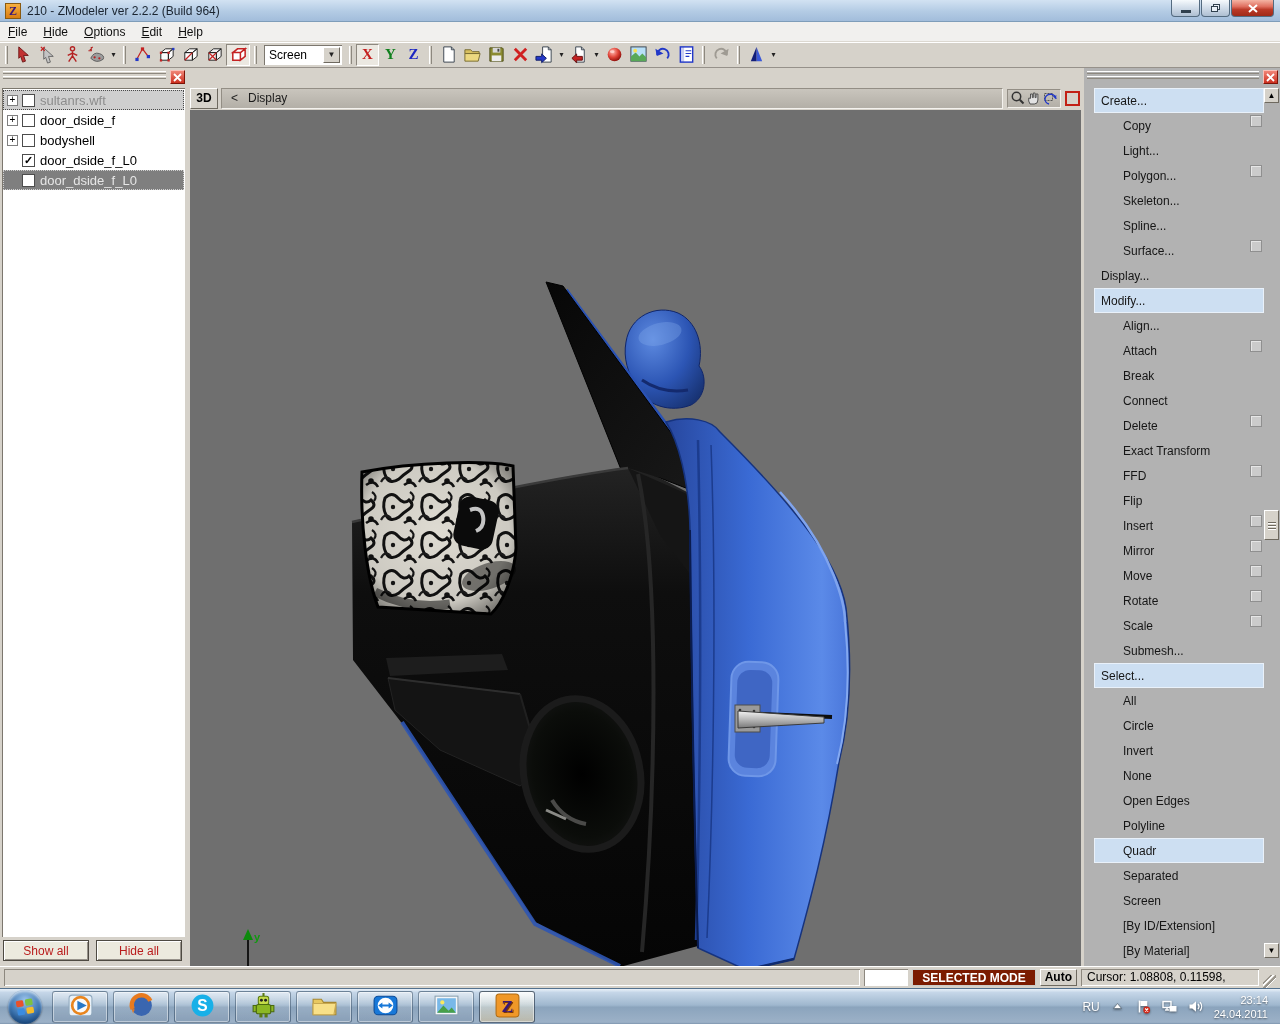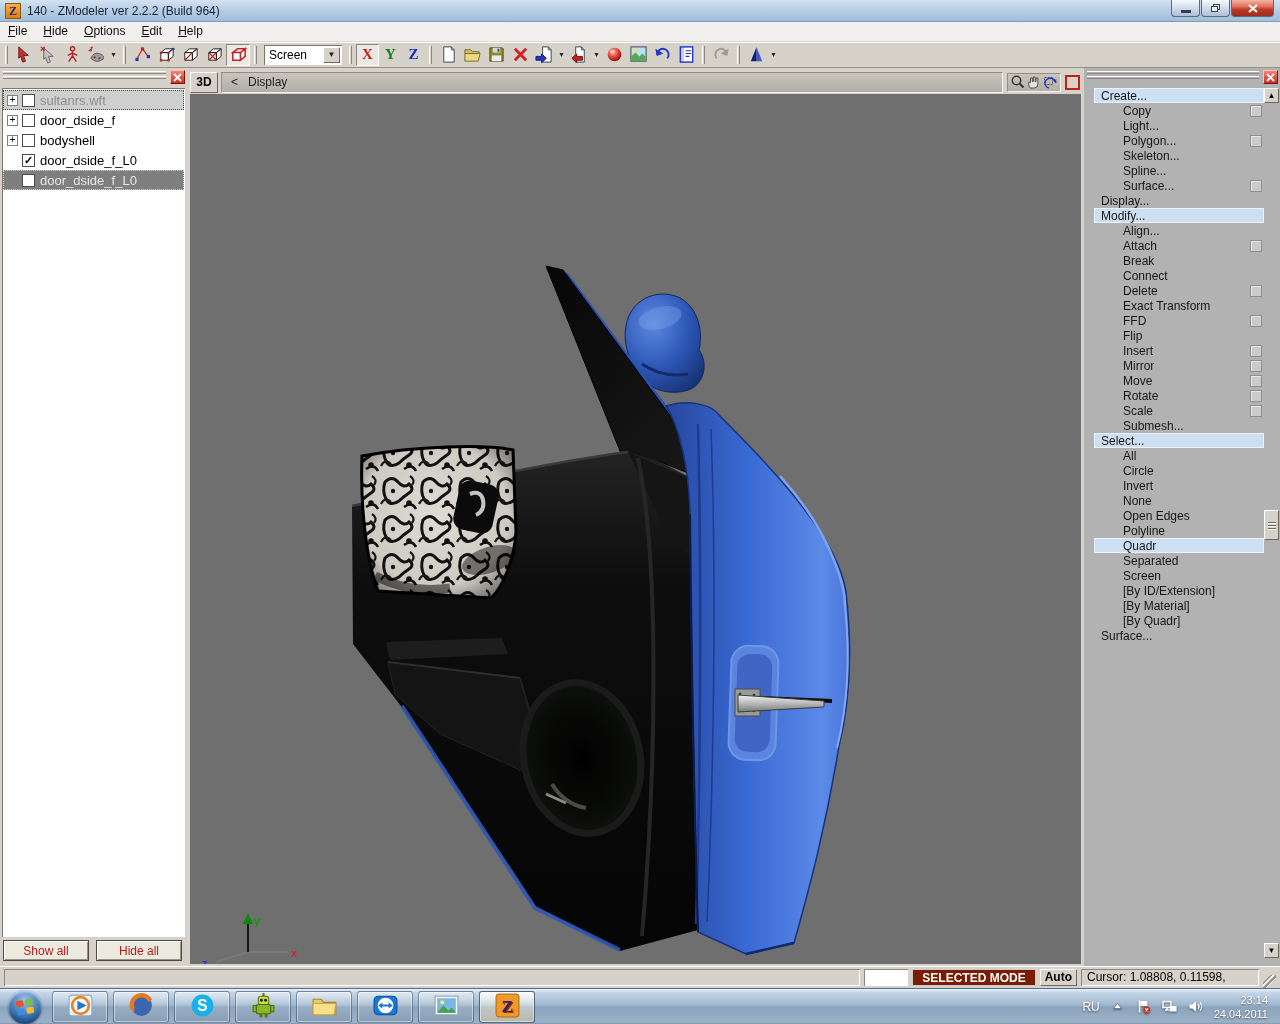--- a/index.html
+++ b/index.html
@@ -23,21 +23,21 @@
     display:flex;align-items:center;justify-content:center;}
   .wbtn.close{width:43px;background:linear-gradient(#f4b4a4,#e07060 40%,#bb3a28 60%,#a02a18);}
   .glyph-min{width:10px;height:3px;background:#30404e;margin-top:7px;}
   .glyph-res{position:relative;width:9px;height:8px;}
   .glyph-res i{position:absolute;border:1px solid #30404e;background:#e9f0f7;}
   .glyph-res i:first-child{left:2px;top:0;width:7px;height:6px;}
   .glyph-res i:last-child{left:0;top:2px;width:7px;height:6px;}
 
   
   .menubar{position:absolute;top:22px;left:0;width:100%;height:20px;background:#f1f0ee;
-    border-bottom:1px solid #dcd8d0;display:flex;font-size:12px;color:#101010;}
+    border-bottom:1px solid #dcd8d0;display:flex;align-items:center;font-size:12px;color:#101010;}
   .menu-item{display:inline-block;padding:2px 8px;}
   .menu-item::first-letter{text-decoration:underline;}
 
   
   .toolbar{position:absolute;top:42px;left:0;width:100%;height:26px;background:#d6d2ca;
     border-bottom:1px solid #96918a;box-shadow:inset 0 1px 0 #fff;
     display:flex;align-items:center;padding-left:1px;}
   .tb-grip{width:3px;height:18px;border-left:1px solid #fff;border-right:1px solid #8d887f;margin:0 4px;flex:none;}
   .tb-btn{width:24px;height:22px;padding:0;margin:0;border:1px solid transparent;background:transparent;
     display:flex;align-items:center;justify-content:center;flex:none;}
@@ -73,37 +73,37 @@
   .expand-box{width:11px;height:11px;flex:none;margin-right:4px;background:#fff;border:1px solid #7f7f7f;
     font-size:10px;line-height:8px;text-align:center;color:#000;}
   .expand-box.hidden{visibility:hidden;}
   .tree-check{width:13px;height:13px;flex:none;margin-right:5px;background:#fff;border:1px solid #4c4c4c;
     font-size:11px;line-height:11px;text-align:center;font-weight:bold;color:#000;}
   .tree-buttons{position:absolute;top:872px;left:3px;right:5px;display:flex;gap:7px;}
   .tree-buttons button{flex:1;height:21px;font-size:12px;font-family:"Liberation Sans",sans-serif;color:#b91c1c;
     background:#eceade;border:1px solid #4e4a42;box-shadow:inset 1px 1px 0 #fff,inset -1px -1px 0 #97928a;}
 
   
-  .viewport{position:absolute;top:68px;left:188px;width:895px;height:898px;background:#d6d2ca;}
+  .viewport{position:absolute;top:84px;left:188px;width:895px;height:898px;background:#d6d2ca;}
   .vp-header{position:absolute;top:2px;left:2px;right:2px;height:24px;display:flex;align-items:center;}
   .vp-mode{width:28px;height:21px;padding:0;font-weight:bold;font-size:12px;color:#000;background:#d6d2ca;
     border:1px solid;border-color:#fff #6e695f #6e695f #fff;flex:none;}
   .vp-bar{flex:1;height:21px;margin-left:3px;display:flex;align-items:center;font-size:12px;color:#1c1c1c;
     background:linear-gradient(#c9c5bd,#b3afa7);border:1px solid;border-color:#938e85 #f4f2ee #f4f2ee #938e85;}
   .vp-back{padding:0 10px 0 9px;}
   .vp-tools{height:19px;display:flex;align-items:center;padding:0 2px;margin-left:4px;flex:none;
     background:linear-gradient(#c9c5bd,#b3afa7);border:1px solid;border-color:#938e85 #f4f2ee #f4f2ee #938e85;}
   .vp-tools span{width:16px;height:16px;display:flex;align-items:center;justify-content:center;}
   .vp-max{width:15px;height:15px;margin:0 1px 0 4px;background:#d6d2ca;border:2px solid #c22015;flex:none;}
   .vp-canvas{position:absolute;top:26px;left:2px;right:2px;bottom:2px;background:#6f6f6f;overflow:hidden;}
   .vp-canvas svg{position:absolute;top:0;left:0;}
 
   
   .cmd-list{position:absolute;top:20px;left:10px;width:170px;}
-  .cmd-row{position:relative;height:15px;display:flex;align-items:center;font-size:12px;color:#161616;text-align:center;}
+  .cmd-row{position:relative;height:25px;display:flex;align-items:center;font-size:12px;color:#161616;text-align:center;}
   .cmd-row.header{padding-left:7px;}
   .cmd-row.item{padding-left:29px;}
   .cmd-row.hl{background:#cddff2;box-shadow:inset 0 0 0 1px #e9f1fa;}
   .cmd-check{position:absolute;right:2px;top:2px;width:12px;height:12px;background:#cbcbcb;
     border:1px solid #8f8f8f;box-shadow:inset 1px 1px 0 #e6e6e6;}
   .scrollbtn{position:absolute;right:1px;width:15px;height:15px;padding:0;font-size:8px;color:#000;
     background:#d6d2ca;border:1px solid;border-color:#fff #6e695f #6e695f #fff;line-height:12px;text-align:center;}
   .scroll-up{top:20px;}
   .scroll-down{bottom:8px;}
   .scroll-thumb{position:absolute;right:1px;top:442px;width:15px;height:30px;background:#d6d2ca;
@@ -152,21 +152,21 @@
   .tray-ic svg{width:15px;height:15px;}
   .tray-clock{font-size:11px;line-height:14px;color:#fff;text-align:right;text-shadow:0 1px 2px rgba(0,0,0,.55);}
 </style>
 </head>
 <body>
 
 <div id="screen">
 
   <div class="titlebar">
     <span class="app-icon16">Z</span>
-    <span class="title-text">140 - ZModeler ver 2.2.2 (Build 964)</span>
+    <span class="title-text">210 - ZModeler ver 2.2.2 (Build 964)</span>
     <span class="win-controls">
       <span class="wbtn">
           <span class="glyph-min"></span>
         </span>
       <span class="wbtn">
           <span class="glyph-res">
             <i></i>
             <i></i>
           </span>
         </span>

